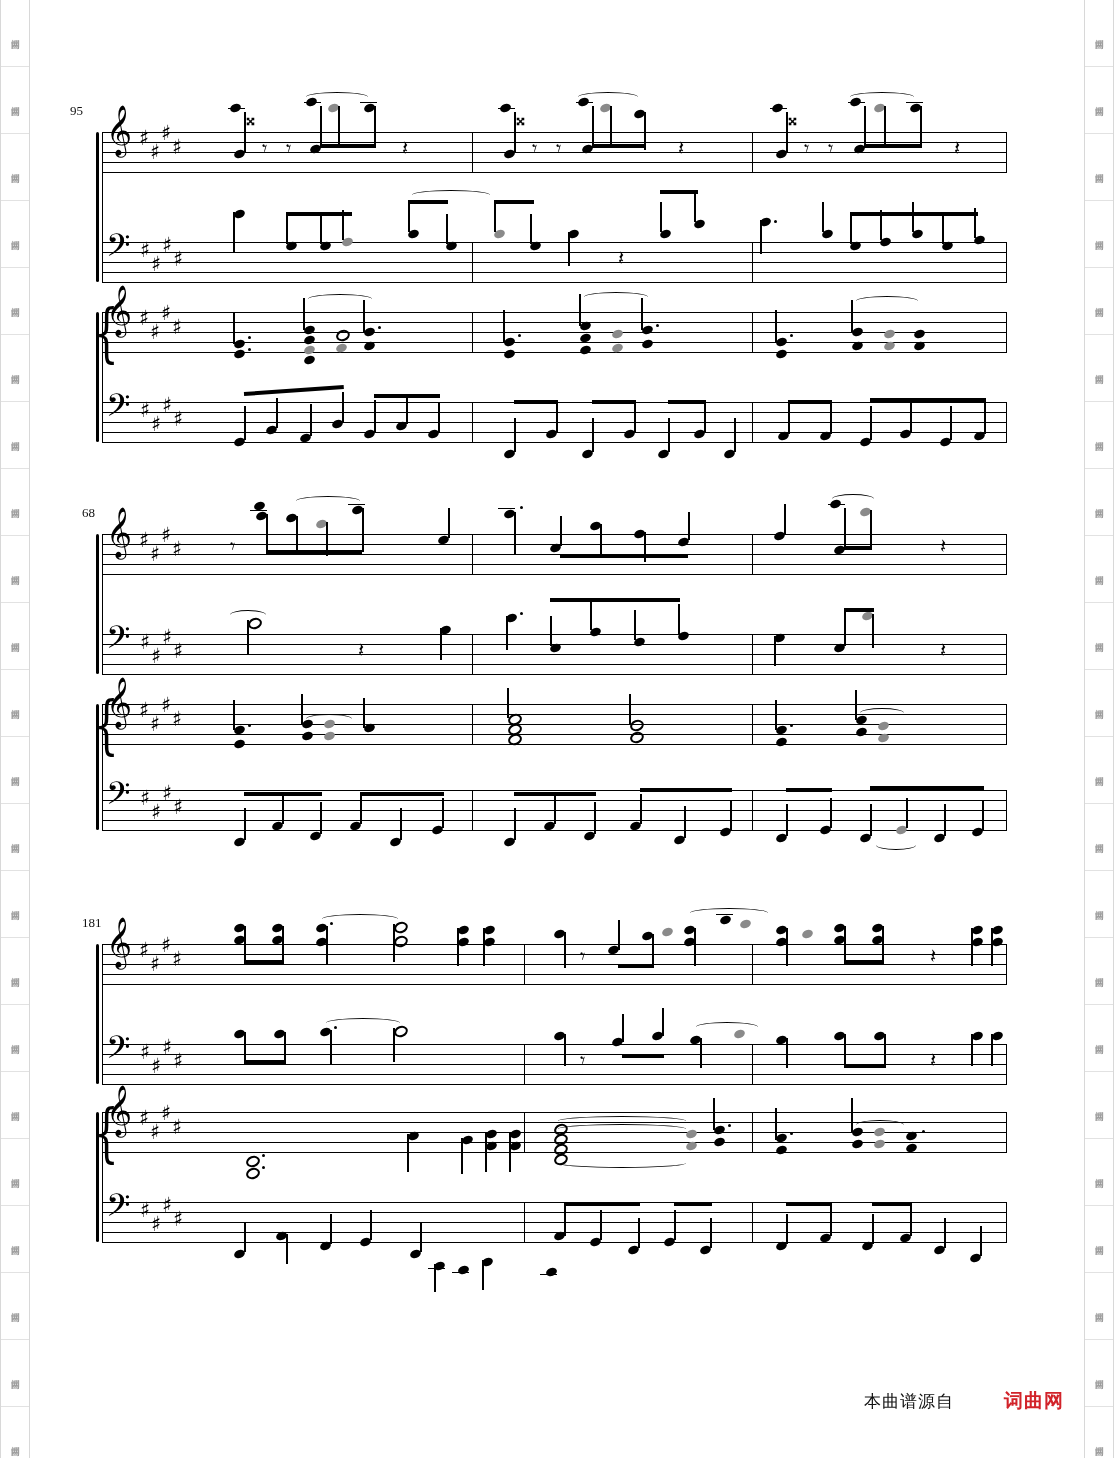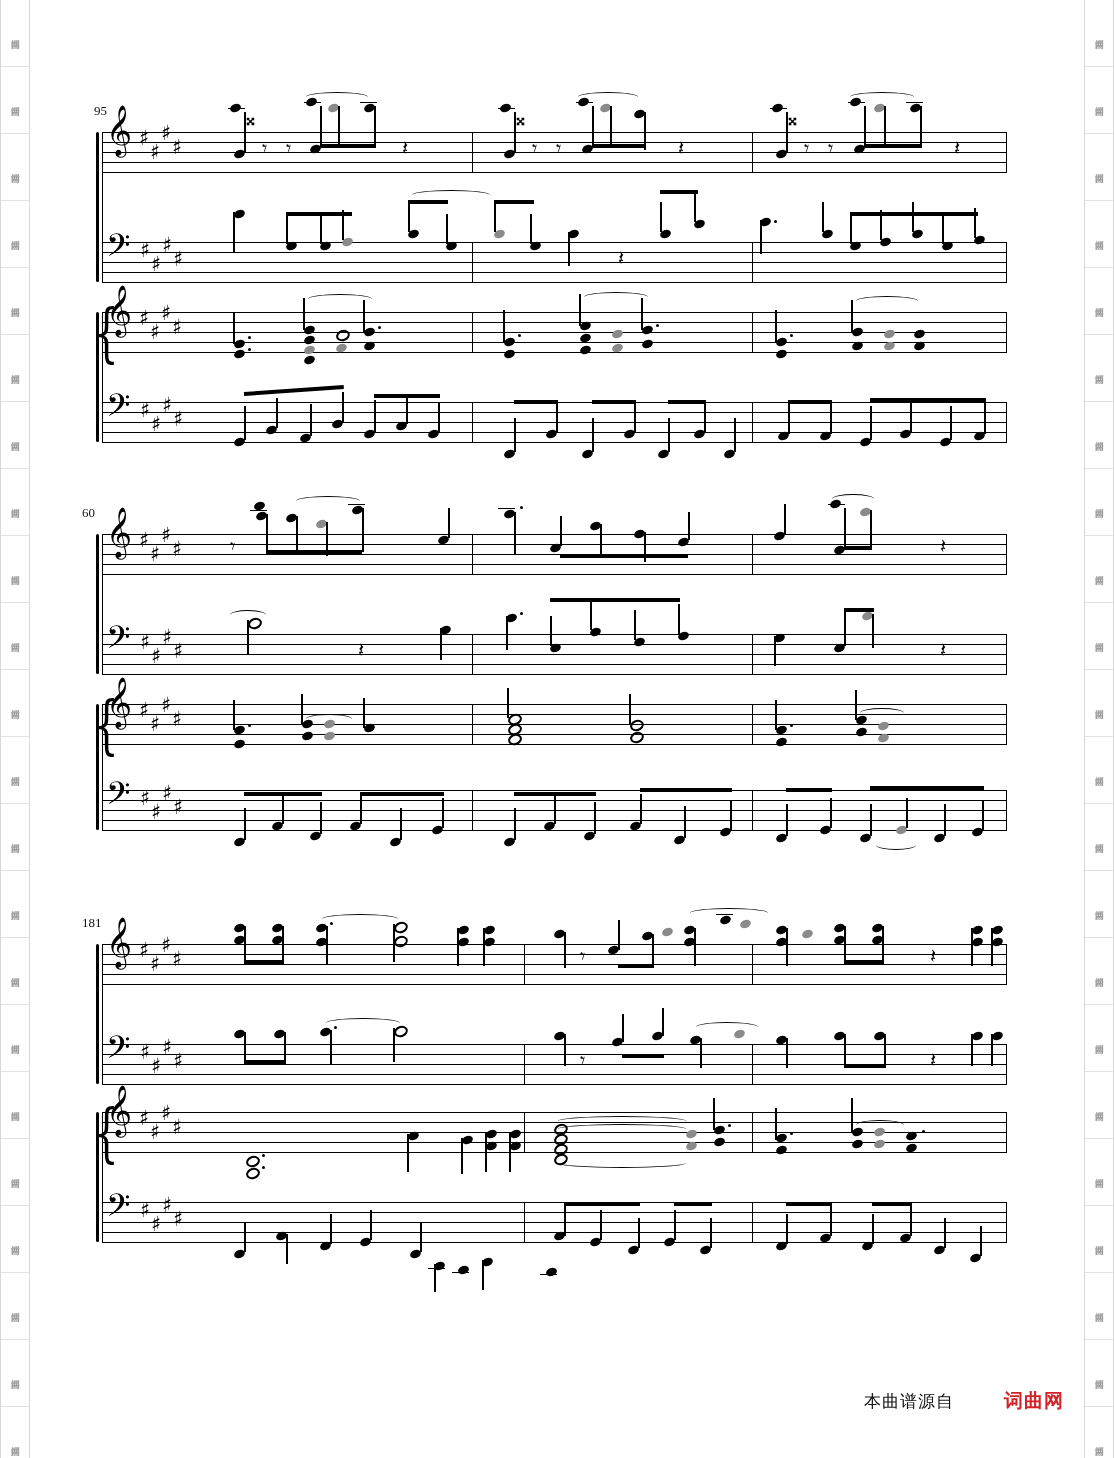--- a/index.html
+++ b/index.html
@@ -195,21 +195,21 @@
       <span>词曲网</span>
     </div>
     <div class="rail-cell">
       <span>词曲网</span>
     </div>
   </div>
 
 <div class="score">
 
   <div class="system sys1">
-    <div class="measure-num" style="left:60px;top:13px;">95</div>
+    <div class="measure-num" style="left:36px;top:13px;">95</div>
 
     <div class="staff" style="top:42px;">
       <div class="line"></div>
         <div class="line"></div>
         <div class="line"></div>
         <div class="line"></div>
         <div class="line"></div>
     </div>
     <div class="clef" style="left:72px;top:18px;">𝄞</div>
     <div class="ks" style="left:105px;top:38px;">♯</div>
@@ -470,21 +470,21 @@
     <div class="nh" style="left:866px;top:340px;"></div>
     <div class="stem" style="left:876px;top:310px;height:32px;"></div>
     <div class="nh" style="left:906px;top:348px;"></div>
     <div class="stem" style="left:916px;top:316px;height:34px;"></div>
     <div class="nh" style="left:940px;top:342px;"></div>
     <div class="stem" style="left:950px;top:312px;height:32px;"></div>
     <div class="beam" style="left:836px;top:308px;width:116px;"></div>
   </div>
 
   <div class="system sys2">
-    <div class="measure-num" style="left:48px;top:13px;">60</div>
+    <div class="measure-num" style="left:48px;top:13px;">68</div>
 
     <div class="staff" style="top:42px;">
       <div class="line"></div>
         <div class="line"></div>
         <div class="line"></div>
         <div class="line"></div>
         <div class="line"></div>
     </div>
     <div class="clef" style="left:72px;top:18px;">𝄞</div>
     <div class="ks" style="left:105px;top:38px;">♯</div>

